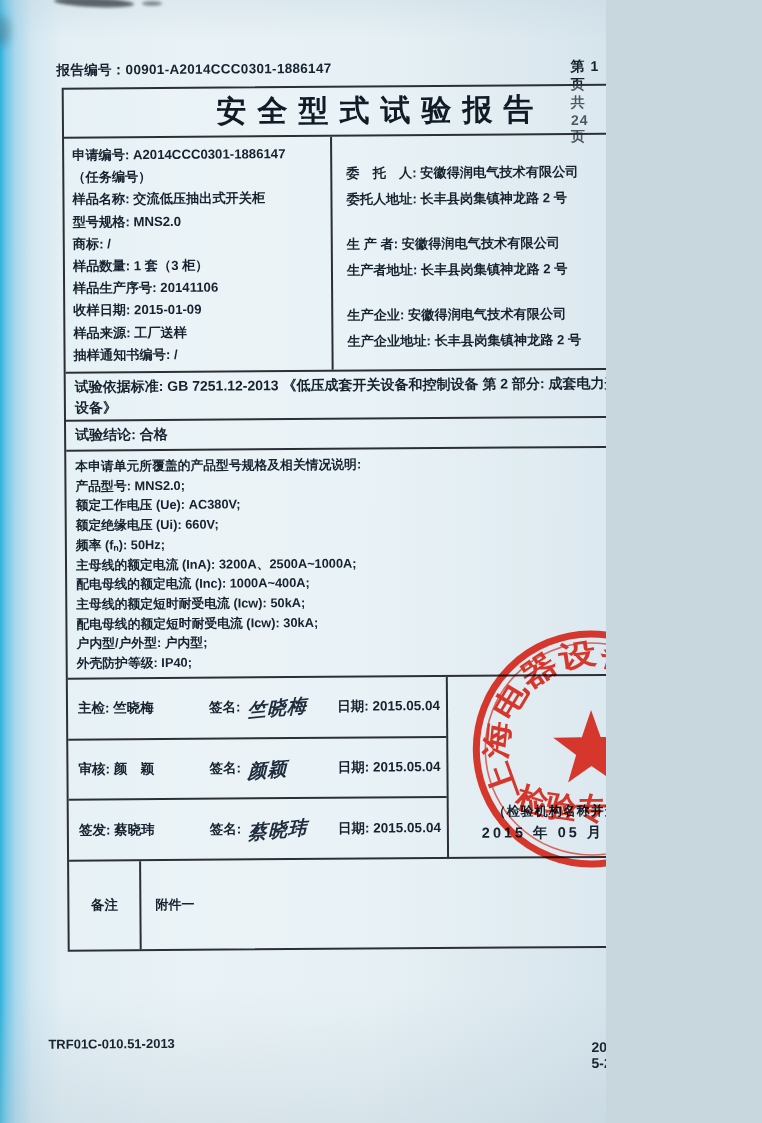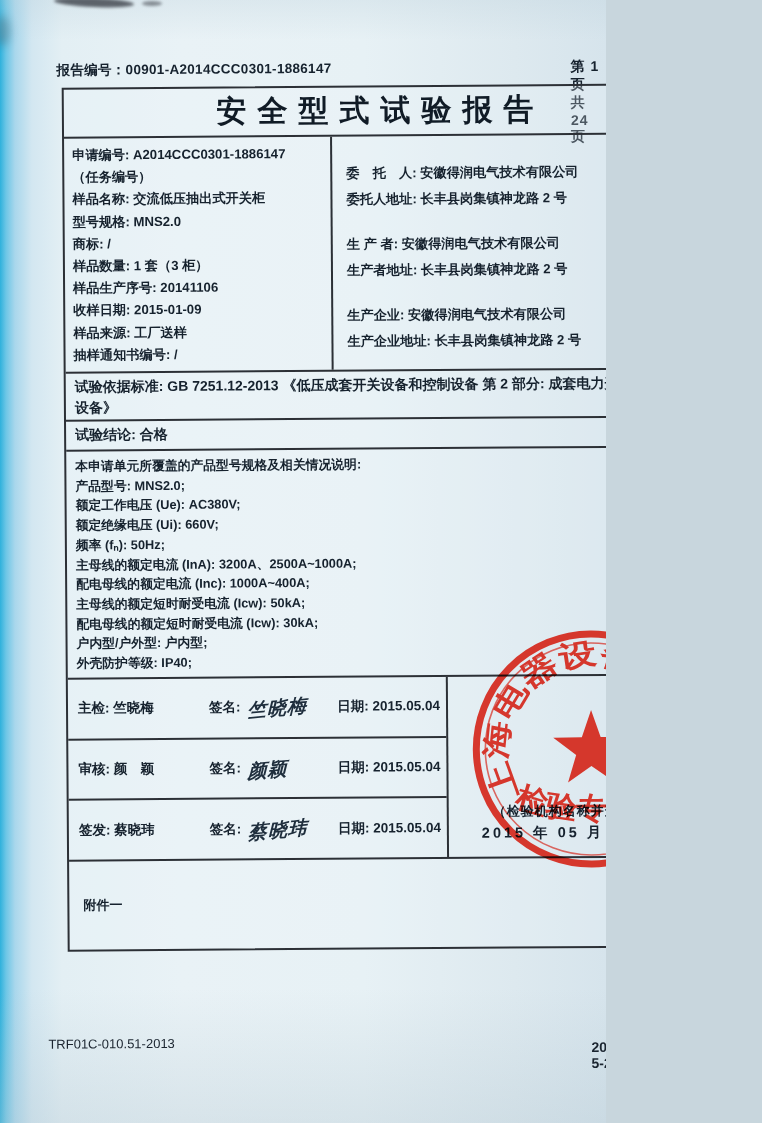--- a/index.html
+++ b/index.html
@@ -75,21 +75,21 @@
   .stamp-date { position: absolute; top: 147px; left: 0; width: 100%; text-align: center;
     font-size: 14.5px; font-weight: 700; letter-spacing: 3px; white-space: nowrap; }
   .stamp-svg { position: absolute; left: 20px; top: -50px; width: 246px; height: 246px;
     mix-blend-mode: multiply; opacity: .93; pointer-events: none; }
 
   .remarks-row { height: 90px; display: flex; }
   .remarks-label { width: 72px; border-right: 2px solid #2c3036; display: flex; align-items: center; justify-content: center;
     font-size: 13.5px; font-weight: 700; }
   .remarks-content { flex: 1; display: flex; align-items: center; padding-left: 14px; font-size: 13px; font-weight: 700; }
 
-  .footer-left { position: absolute; left: 45px; top: 1035px; font-size: 13px; font-weight: 400; color: #1a242f; }
+  .footer-left { position: absolute; left: 45px; top: 1035px; font-size: 13px; font-weight: 700; color: #1a242f; }
   .footer-right { position: absolute; left: 588px; top: 1041px; font-size: 14px; font-weight: 700; color: #1a242f; }
 </style>
 </head>
 <body>
 
 <div class="page">
   <div class="smudge-a"></div>
   <div class="smudge-b"></div>
   <div class="smudge-c"></div>
 
@@ -182,20 +182,21 @@
               <textPath href="#arcTop" startOffset="0">上海电器设备检测所</textPath>
             </text>
             <text font-size="30" font-weight="bold" fill="#d8281c" text-anchor="middle" textLength="158" lengthAdjust="spacingAndGlyphs" font-family="Liberation Sans, sans-serif">
               <textPath href="#arcBottom" startOffset="50%">检验专用章</textPath>
             </text>
           </svg>
         </div>
       </div>
 
       <div class="row remarks-row">
+        <div class="remarks-label">备注</div>
         <div class="remarks-content">附件一</div>
       </div>
 
     </div>
 
     <div class="footer-left">TRF01C-010.51-2013</div>
     <div class="footer-right">2014-5-21</div>
 
   </div>
 </div>

